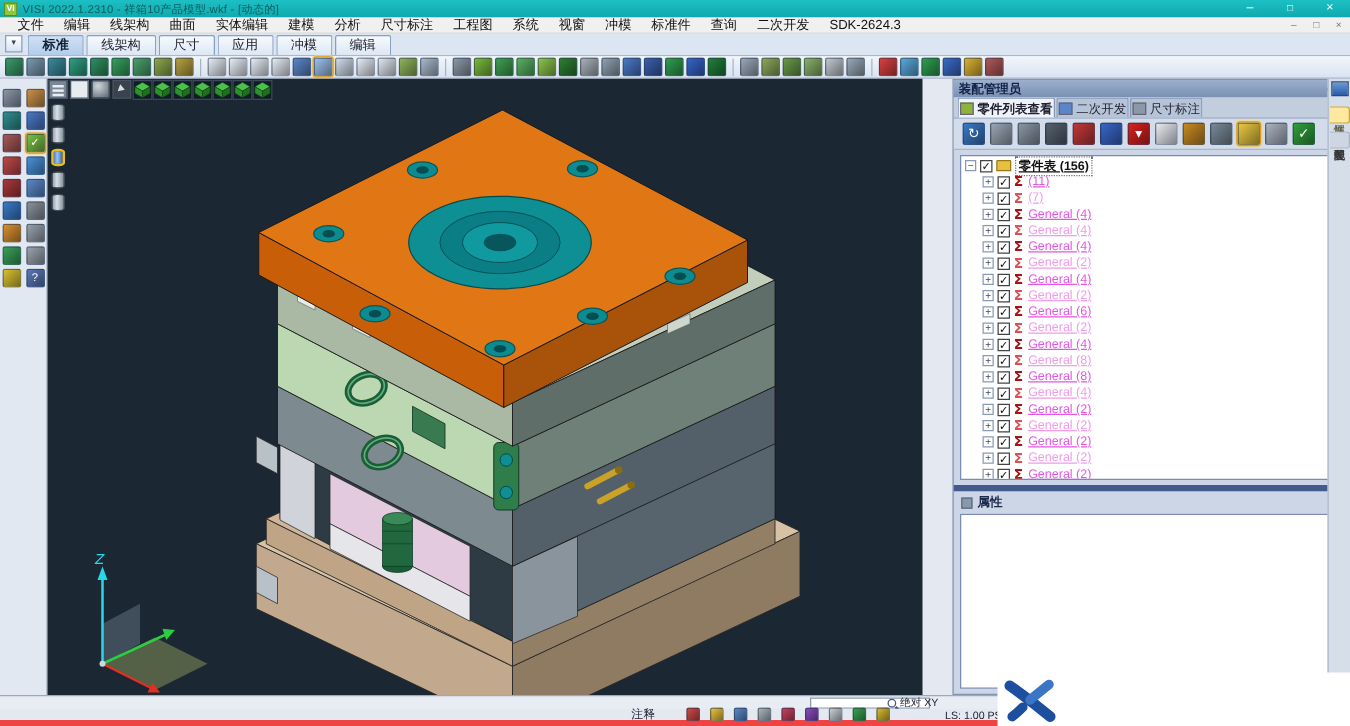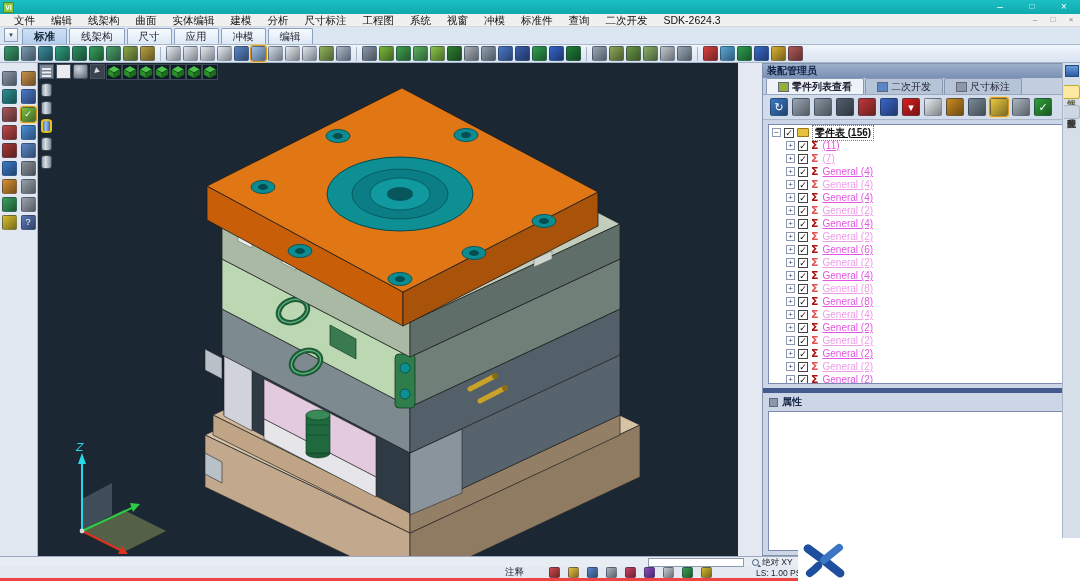--- a/index.html
+++ b/index.html
@@ -56,21 +56,21 @@
 
   #model-svg{position:absolute;left:0;top:0;}
   svg text{font-family:"DejaVu Sans",sans-serif;}
 
   
   #rightpanel{position:absolute;left:762px;top:0;width:324px;height:493px;background:#ccd6e6;border:1px solid #8494ae;}
   #panel-header{height:14px;background:linear-gradient(#9cb0cc,#7a90b4);display:flex;align-items:center;padding:0 4px;}
   #panel-title{font-size:10px;font-weight:bold;color:#15244a;flex:1;}
   .ph-btn{width:12px;font-size:9px;color:#223;text-align:center;}
   #panel-tabs{height:17px;display:flex;align-items:flex-end;padding-left:3px;background:#c2cede;border-bottom:1px solid #98a8c0;}
-  .ptab{display:flex;align-items:center;gap:3px;font-size:10px;height:16px;padding:0 11px;border:1px solid #8898b4;border-bottom:none;background:#b6c4d8;color:#223;border-radius:2px 2px 0 0;margin-right:1px;margin-top:32px;}
+  .ptab{display:flex;align-items:center;gap:3px;font-size:10px;height:16px;padding:0 1px;border:1px solid #8898b4;border-bottom:none;background:#b6c4d8;color:#223;border-radius:2px 2px 0 0;margin-right:1px;margin-top:32px;}
   .ptab.active{background:#eef3f9;font-weight:bold;}
   .ptab .pticon{width:11px;height:10px;border:1px solid #667;flex:none;}
   #panel-toolbar{height:25px;display:flex;align-items:center;padding-left:5px;background:#d2dcea;border-bottom:1px solid #aab6ca;}
   .picon{width:18px;height:18px;border-radius:2px;margin:0 2px;border:1px solid rgba(40,60,90,.45);font-size:11px;line-height:16px;text-align:center;color:#fff;flex:none;}
   .picon.active{outline:1px solid #d89a20;box-shadow:0 0 0 2px rgba(255,214,100,.6);}
   #tree-wrap{position:absolute;left:5px;top:60px;width:312px;height:260px;background:#fff;border:1px solid #7a8ab0;}
   #tree{position:absolute;left:0;top:0;right:15px;bottom:0;overflow:hidden;padding:1px 0 0 3px;}
   .trow{height:13px;display:flex;align-items:center;white-space:nowrap;}
   .trow.child{padding-left:14px;}
   .texp{width:9px;height:9px;border:1px solid #8a9ab0;background:#fff;color:#446;font-size:8px;line-height:7px;text-align:center;margin-right:3px;flex:none;}
@@ -91,41 +91,42 @@
 
   
   #rightdock{position:absolute;left:1062px;top:0;width:18px;height:493px;background:#d6dee9;border-left:1px solid #aab6c8;display:flex;flex-direction:column;align-items:center;}
   #dock-icon{width:14px;height:12px;margin:2px 0 8px;background:linear-gradient(#6a9ad8,#2a5ca8);border:1px solid #244a80;}
   .dtab{writing-mode:vertical-rl;font-size:9px;color:#333;padding:6px 1px;border:1px solid #aab6c8;border-left:none;background:#cdd6e2;margin-bottom:6px;border-radius:0 3px 3px 0;}
   .dtab.active{background:#ffe9a0;border-color:#c8a830;color:#553;}
 
   
   #inputstrip{position:absolute;left:0;top:556px;width:100%;height:11px;background:#e8edf4;border-top:1px solid #9aa8c0;display:flex;align-items:center;}
   #coord-input{position:absolute;left:648px;top:1px;width:96px;height:9px;background:#fff;border:1px solid #8a9ab0;}
-  #coord-zone{position:absolute;left:752px;top:0;height:11px;display:flex;align-items:center;gap:3px;}
+  #coord-zone{position:absolute;left:710px;top:0;height:11px;display:flex;align-items:center;gap:3px;}
   .mag{position:relative;width:7px;height:7px;border:1.5px solid #44557a;border-radius:50%;}
   .mag::after{content:"";position:absolute;width:4px;height:1.5px;background:#44557a;transform:rotate(45deg);right:-4px;bottom:-2px;}
   #coord-mode{font-size:8.5px;color:#223;}
-  #statusbar{position:absolute;left:0;top:567px;width:100%;height:14px;background:#e4e9f1;border-bottom:3px solid #ef4444;display:flex;align-items:center;}
+  #statusbar{position:absolute;left:0;top:567px;width:100%;height:14px;background:#e4e9f1;border-bottom:5px solid #ef4444;display:flex;align-items:center;}
   #annot-label{position:absolute;left:505px;font-size:9.5px;color:#223;}
   #status-icons{position:absolute;left:545px;display:flex;align-items:center;}
   .sicon{width:11px;height:11px;border-radius:2px;margin:0 4px;border:1px solid rgba(40,60,90,.4);flex:none;}
   #ls-label{position:absolute;left:756px;font-size:8.5px;color:#223;}
 
   
   #watermark{position:absolute;left:798px;top:538px;width:282px;height:43px;background:#fff;z-index:20;display:flex;align-items:center;}
   #wm-logo{width:44px;height:38px;margin:0 4px 0 4px;flex:none;}
   #wm-cn{font-size:16.5px;font-weight:bold;color:#4d4d4d;letter-spacing:1px;white-space:nowrap;}
   #wm-en{font-size:7px;color:#8593a8;letter-spacing:.2px;white-space:nowrap;}
 </style>
 </head>
 <body>
 
 <div id="titlebar" data-name="title-bar">
   <div id="app-icon" data-name="app-logo-icon">VI</div>
+  <div id="title-text" data-name="window-title">VISI 2022.1.2310 - 祥箱10产品模型.wkf - [动态的]</div>
   <div id="title-spacer" data-name="title-spacer"></div>
   <div class="wbtn" data-name="minimize-button">–</div>
   <div class="wbtn box" data-name="restore-button">□</div>
   <div class="wbtn" data-name="close-button">×</div>
 </div>
 
 <div id="menubar" data-name="menu-bar">
 
   <span class="menu-item" data-name="menu-1">文件</span>
     <span class="menu-item" data-name="menu-2">编辑</span>

